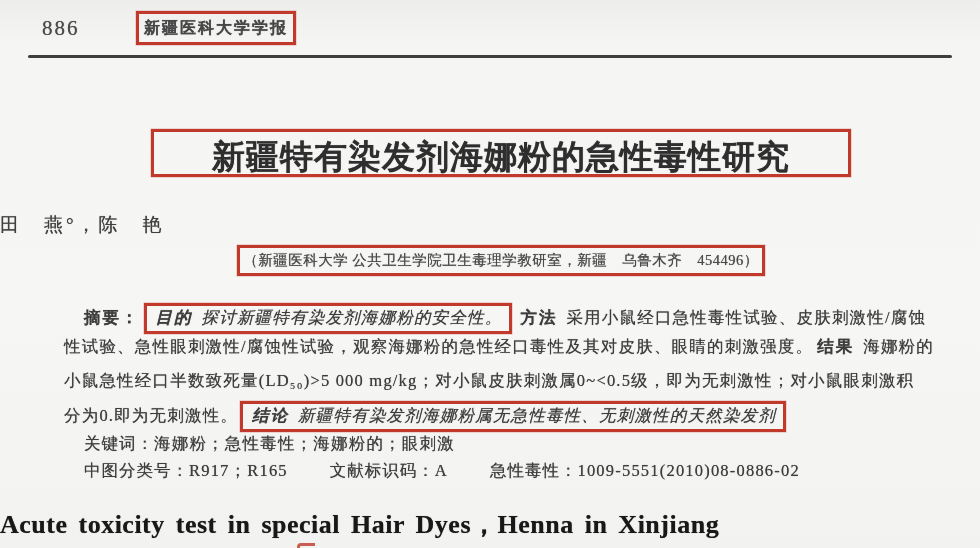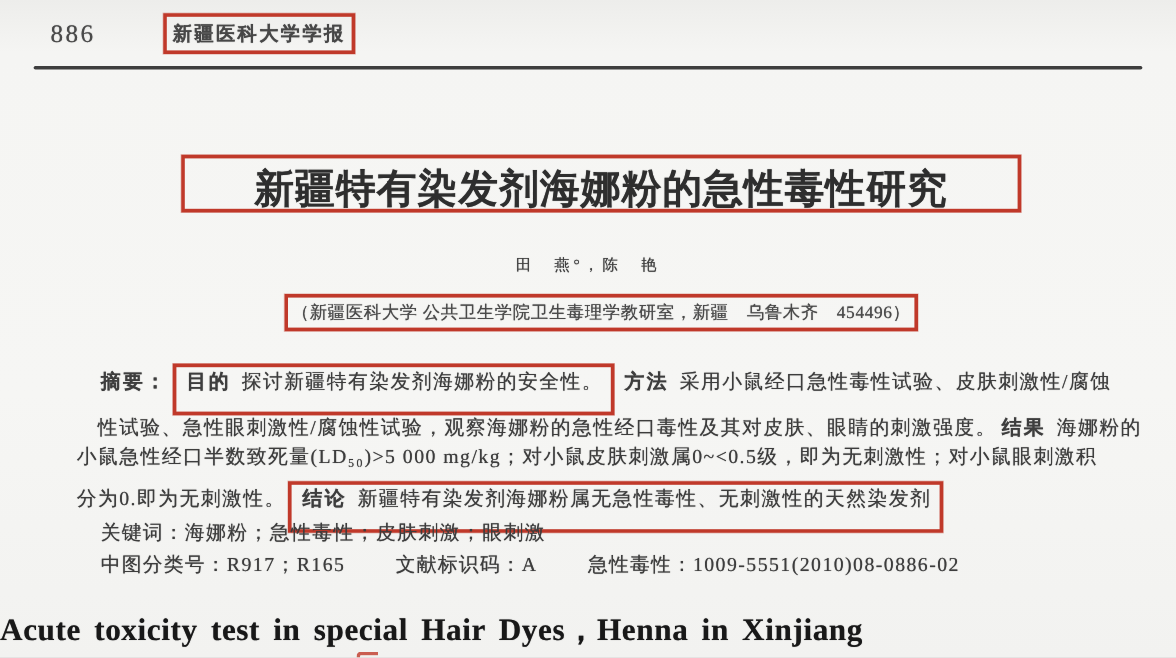--- a/index.html
+++ b/index.html
@@ -24,39 +24,39 @@
     word-spacing:3px;color:#424242;white-space:nowrap;}
   .issue{margin-left:20px;}
   .head-rule{position:absolute;left:28px;top:55px;width:924px;height:3px;background:#3e3e3e;border-radius:2px;}
 
   
   .title-box{position:absolute;left:151px;top:129px;width:694px;height:42px;
     display:flex;align-items:center;justify-content:center;}
   .title-cn{font-size:33px;font-weight:600;letter-spacing:1px;color:#2e2e2e;white-space:nowrap;margin-top:9px;}
 
   
-  .authors{position:absolute;left:0;top:212px;width:980px;text-align:center;
-    font-size:13px;letter-spacing:3px;color:#3f3f3f;}
+  .authors{position:absolute;left:0;top:212px;width:980px;
+    font-size:19px;letter-spacing:3px;color:#3f3f3f;}
   .affil-box{position:absolute;left:237px;top:245px;width:522px;height:25px;
     display:flex;align-items:center;justify-content:center;}
   .affil-text{font-size:14.5px;letter-spacing:.5px;color:#4a4a4a;white-space:nowrap;}
 
   
   .abs-line{position:absolute;left:64px;width:905px;font-size:16.5px;letter-spacing:1.2px;
     color:#3d3d3d;white-space:nowrap;}
   .abs-1{top:303px;}
-  .abs-2{top:346px;text-align:center;}
+  .abs-2{top:336px;}
   .abs-3{top:370px;}
   .abs-4{top:401px;}
   .kw-line{top:433px;left:84px;}
   .clc-line{top:460px;left:84px;}
   .sec-label{font-weight:bold;letter-spacing:2px;margin:0 9px 0 4px;}
   .bold-label{font-weight:normal;letter-spacing:1px;}
   .abs-label{font-weight:bold;letter-spacing:2px;margin-right:2px;}
-  .inline-annot{display:inline-block;padding:1px 7px 14px 5px;margin:0 4px 0 2px;line-height:22px;}
+  .inline-annot{display:inline-block;padding:1px 7px 2px 5px;margin:0 4px 0 2px;line-height:22px;font-style:italic;}
   .gap{display:inline-block;width:42px;}
 
   
   .en-title{position:absolute;left:0;top:507px;width:980px;
     font-size:26px;font-weight:bold;letter-spacing:.5px;word-spacing:4px;color:#181818;}
 
   
   .bottom-fragment{position:absolute;left:297px;top:543px;width:15px;height:8px;
     border-top:3px solid #c0392a;border-left:3px solid #c0392a;border-radius:4px 0 0 0;opacity:.8;}
 </style>
@@ -91,21 +91,21 @@
 
   <div class="abs-line abs-3 ink">
     <span>小鼠急性经口半数致死量(LD₅₀)&gt;5 000 mg/kg；对小鼠皮肤刺激属0~&lt;0.5级，即为无刺激性；对小鼠眼刺激积</span>
   </div>
 
   <div class="abs-line abs-4 ink">
     <span>分为0.即为无刺激性。</span><span class="inline-annot annot"><span class="sec-label">结论</span><span>新疆特有染发剂海娜粉属无急性毒性、无刺激性的天然染发剂</span></span>
   </div>
 
   <div class="abs-line kw-line ink">
-    <span class="bold-label">关键词：</span><span>海娜粉；急性毒性；皮肤刺激；眼刺激</span>
+    <span class="bold-label">关键词：</span><span>海娜粉；急性毒性；海娜粉的；眼刺激</span>
   </div>
 
   <div class="abs-line clc-line ink">
     <span class="bold-label">中图分类号：</span><span>R917；R165</span><span class="gap"></span><span class="bold-label">文献标识码：</span><span>A</span><span class="gap"></span><span class="bold-label">急性毒性：</span><span>1009-5551(2010)08-0886-02</span>
   </div>
 
   <div class="en-title ink">Acute toxicity test in special Hair Dyes，Henna in Xinjiang</div>
 
   <div class="bottom-fragment"></div>
 

